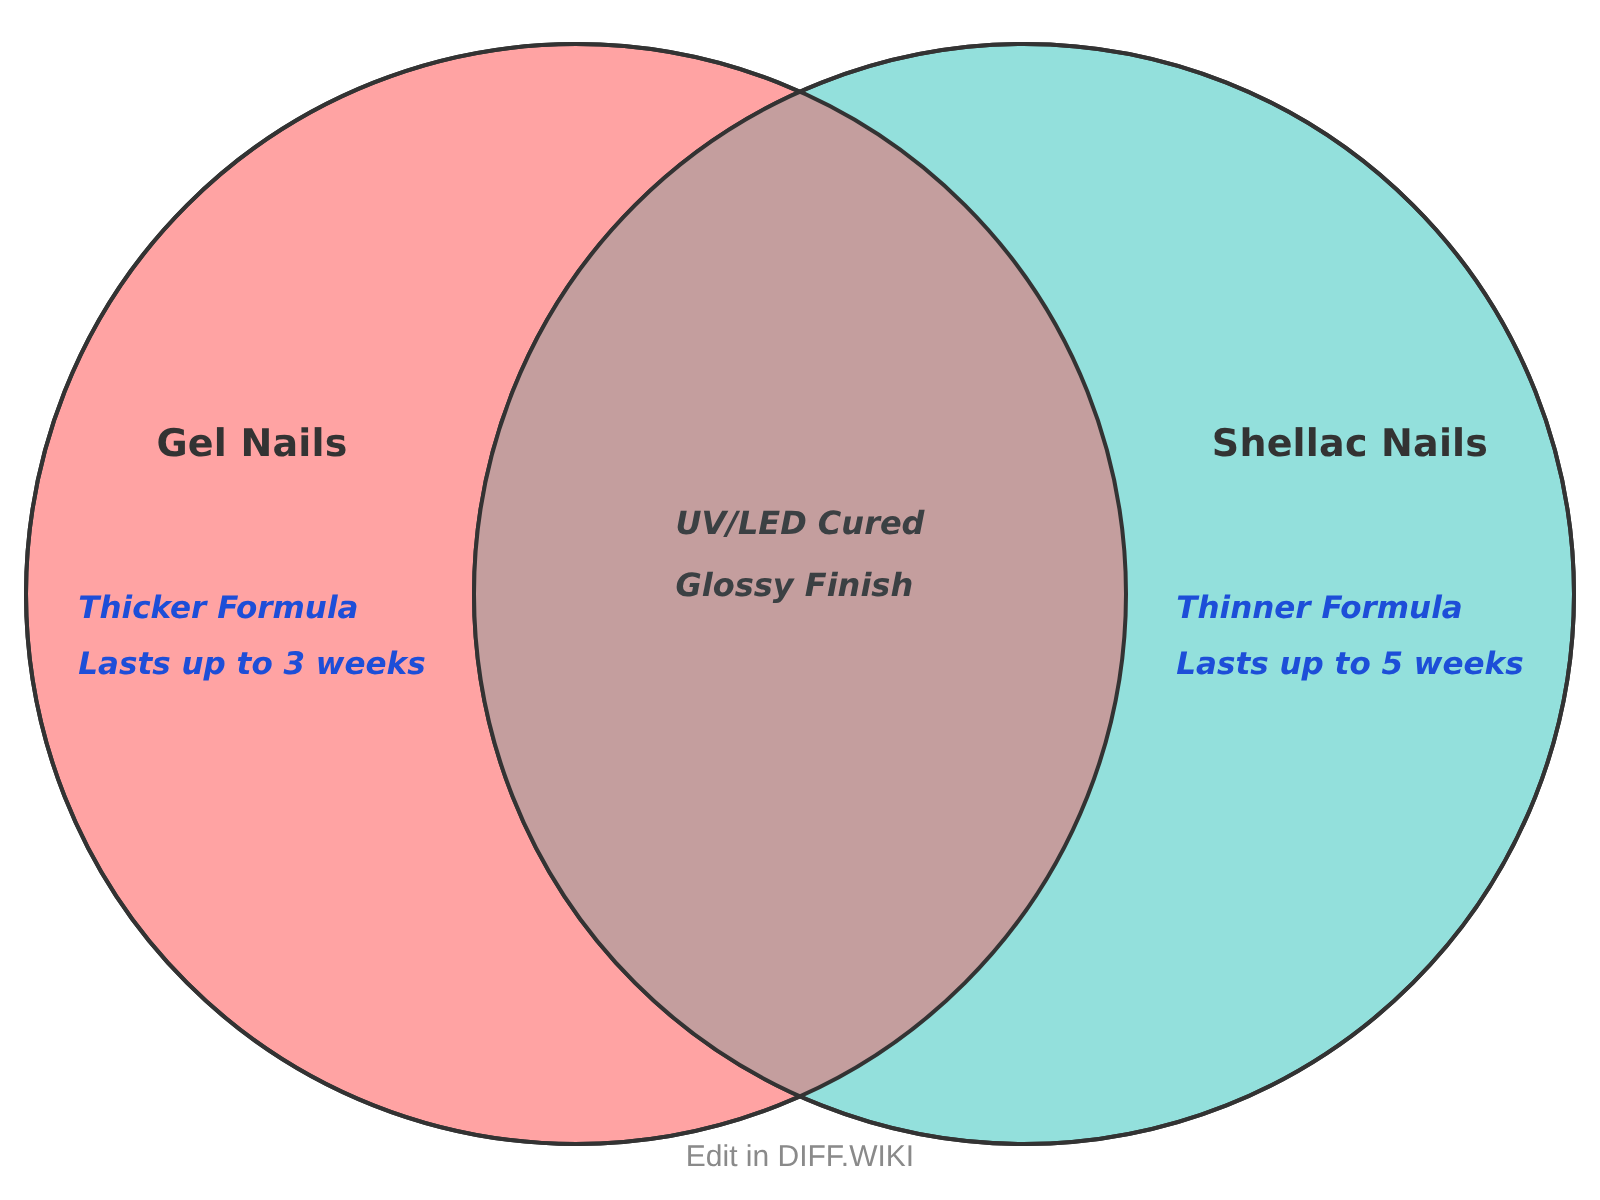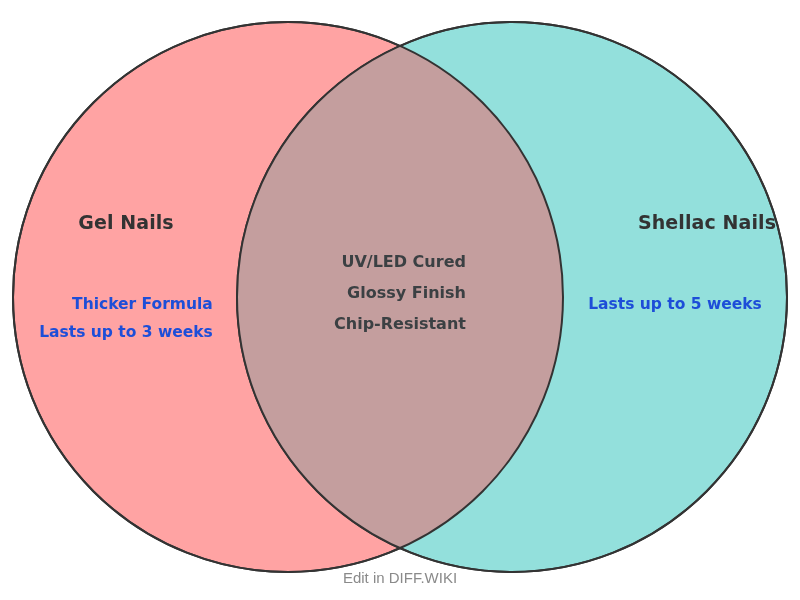--- a/index.html
+++ b/index.html
@@ -45,34 +45,35 @@
     font-weight: bold;
     color: #333333;
     letter-spacing: 0.1px;
     white-space: nowrap;
     transform: translate(-50%, -50%);
   }
 
   .item-list {
     position: absolute;
     transform: translateX(-50%);
-    text-align: right;
+    text-align: left;
+    font-style: italic;
   }
 
   .item-list .item {
     font-size: 15.5px;
     font-weight: bold;
     color: #1d4ed8;
     white-space: nowrap;
     line-height: 28px;
     height: 28px;
   }
 
   #left-title  { left: 126px; top: 222px; }
-  #right-title { left: 675px; top: 222px; margin-left: 32px; }
+  #right-title { left: 675px; top: 222px; }
 
   #left-items   { left: 126px; top: 290px; }
   #right-items  { left: 675px; top: 290px; }
 
   #center-items { left: 400px; top: 246px; }
   #center-items .item {
     color: #3b4043;
     font-size: 16px;
     line-height: 31px;
     height: 31px;
@@ -124,27 +125,27 @@
     <div class="set-title" id="left-title">Gel Nails</div>
 
     <div class="item-list" id="left-items">
       <div class="item">Thicker Formula</div>
       <div class="item">Lasts up to 3 weeks</div>
     </div>
 
     <div class="set-title" id="right-title">Shellac Nails</div>
 
     <div class="item-list" id="right-items">
+      <div class="item">Thinner Formula</div>
       <div class="item">Lasts up to 5 weeks</div>
     </div>
 
     <div class="item-list" id="center-items">
       <div class="item">UV/LED Cured</div>
       <div class="item">Glossy Finish</div>
-      <div class="item">Chip-Resistant</div>
     </div>
 
     <div id="footer-credit">
       <span class="credit-prefix">Edit in </span><span class="credit-brand">DIFF.WIKI</span>
     </div>
 
   </div>
 </div>
 
 </body></html>

